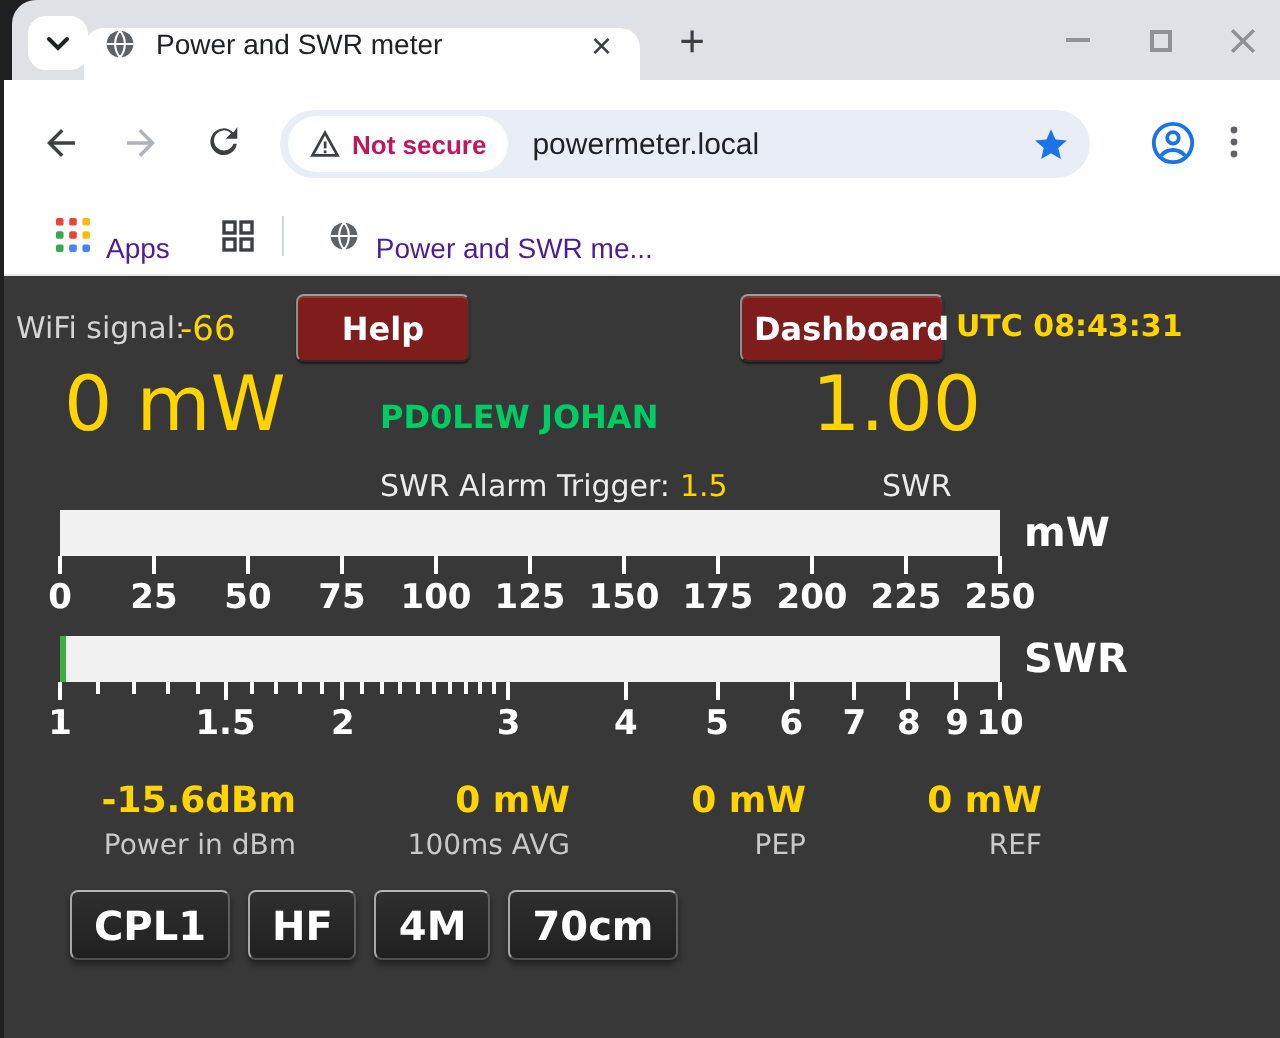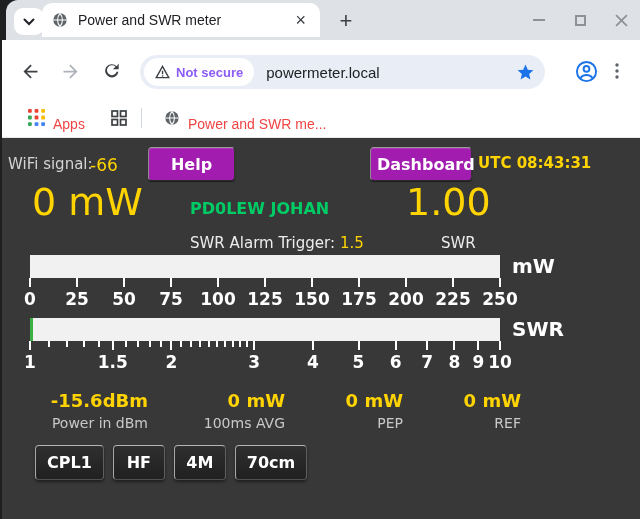--- a/index.html
+++ b/index.html
@@ -6,50 +6,50 @@
   html,body { margin:0; padding:0; }
   body {
     width:640px; height:519px; position:relative; overflow:hidden;
     font-family:"Liberation Sans", sans-serif; background:#fff;
   }
   
   .tabstrip { position:absolute; top:0; left:0; width:640px; height:40px; background:#1d1f21; }
   .tabstrip-surface { position:absolute; top:0; left:6px; right:0; height:40px; background:#dee1e6; border-top-left-radius:12px; }
   .left-edge { position:absolute; left:0; top:40px; width:2px; height:479px; background:#1d1f21; z-index:60; }
   .tab-search { position:absolute; left:14px; top:8px; width:30px; height:27px; background:#fff; border:none; border-radius:9px; display:flex; align-items:center; justify-content:center; z-index:3; padding:0; }
-  .tab { position:absolute; left:42px; top:3px; width:278px; height:34px; background:#fff; border-radius:10px 10px 0 0; display:flex; align-items:center; padding:0 10px; z-index:3; }
+  .tab { position:absolute; left:42px; top:14px; width:278px; height:34px; background:#fff; border-radius:10px 10px 0 0; display:flex; align-items:flex-start; padding:0 10px; z-index:3; }
   .tab-title { font-size:14px; color:#202124; margin-left:10px; flex:1; white-space:nowrap; overflow:hidden; }
   .tab-close { color:#3c4043; font-size:18px; line-height:18px; margin-right:4px; cursor:default; }
   .new-tab { position:absolute; left:332px; top:7px; width:28px; height:28px; border:none; background:transparent; font-size:22px; color:#3c4043; z-index:3; padding:0; line-height:26px; }
   .win-controls { position:absolute; right:12px; top:0; height:40px; display:flex; align-items:center; gap:27px; z-index:3; }
   .wc { display:flex; align-items:center; justify-content:center; width:14px; height:14px; }
   .wc-min-bar { width:12px; height:2px; background:#8e9297; }
   .wc-max-box { width:11px; height:11px; border:2px solid #8e9297; }
 
   .toolbar { position:absolute; top:40px; left:0; width:640px; height:58px; background:#fff; }
   .nav-icon { position:absolute; top:54px; width:34px; height:34px; display:flex; align-items:center; justify-content:center; border:none; background:transparent; padding:0; }
   #nav-back { left:13px; } #nav-forward { left:53px; } #nav-reload { left:95px; }
   .omnibox { position:absolute; left:140px; top:55px; width:405px; height:34px; border-radius:17px; background:#e9eef6; display:flex; align-items:center; }
   .chip { height:28px; margin-left:4px; border-radius:14px; background:#fff; display:flex; align-items:center; gap:6px; padding:0 11px; }
-  .chip-text { font-size:13px; font-weight:700; color:#8b5cf6; white-space:nowrap; }
+  .chip-text { font-size:13px; font-weight:700; color:#be185d; white-space:nowrap; }
   .url { font-size:15px; color:#202124; margin-left:12px; flex:1; white-space:nowrap; }
   .star-btn { margin-right:10px; display:flex; border:none; background:transparent; padding:0; }
   #profile-btn { left:569px; } #menu-btn { left:600px; }
 
   .bookmarks { position:absolute; top:98px; left:0; width:640px; height:40px; background:#fff; border-bottom:1px solid #e8e8e8; display:flex; align-items:center; padding-left:28px; }
-  .bm-label { font-size:14px; color:#ef4444; margin-left:8px; white-space:nowrap;margin-top:12px; }
+  .bm-label { font-size:14px; color:#4c1d95; margin-left:8px; white-space:nowrap;margin-top:12px; }
   .bm-sq-icon { margin-left:26px; display:flex; }
   .bm-divider { width:1px; height:20px; background:#d0d7de; margin-left:14px; }
   .bm-globe { margin-left:22px; display:flex; }
 
   
   .page { position:absolute; top:138px; left:0; width:640px; height:381px; background:var(--page-bg); color:#fff; font-family:"DejaVu Sans", sans-serif;padding-left:44px; }
   .wifi-label { position:absolute; left:8px; top:17px; font-size:15px; color:#d4d4d4; }
   .wifi-value { position:absolute; left:90px; top:17px; font-size:17px; color:var(--yellow); }
-  .nav-btn { position:absolute; top:9px; height:34px; background:#a21caf; border:1px solid; border-color:#9c9c9c #343434 #2c2c2c #8f8f8f; border-radius:4px; color:#fff; font-weight:700; font-size:16px; font-family:inherit; box-shadow: inset 0 1px 0 rgba(255,255,255,.12), 0 1px 1px rgba(0,0,0,.5); }
+  .nav-btn { position:absolute; top:9px; height:34px; background:#7f1d1d; border:1px solid; border-color:#9c9c9c #343434 #2c2c2c #8f8f8f; border-radius:4px; color:#fff; font-weight:700; font-size:16px; font-family:inherit; box-shadow: inset 0 1px 0 rgba(255,255,255,.12), 0 1px 1px rgba(0,0,0,.5); }
   #btn-help { left:148px; width:87px; }
   #btn-wifi { left:260px; width:87px; }
   #btn-dashboard { left:370px; width:102px; }
   .utc { position:absolute; left:478px; top:16px; font-size:15px; font-weight:700; color:var(--yellow); white-space:nowrap; }
 
   .power-big { position:absolute; left:32px; top:42px; font-size:38px; color:var(--yellow); }
   .callsign { position:absolute; left:190px; top:61px; font-size:16px; font-weight:700; color:var(--green); }
   .swr-big { position:absolute; left:406px; top:42px; font-size:38px; color:var(--yellow); }
   .alarm { position:absolute; left:190px; top:96px; font-size:15px; color:#ececec; white-space:nowrap; }
   .alarm-value { color:var(--yellow); margin-left:5px; }
@@ -65,21 +65,21 @@
   .tick.major { height:9px; } .tick.minor { height:6px; }
   .labels { position:relative; height:20px; margin-top:2px; }
   .mlabel { position:absolute; transform:translateX(-50%); font-size:17px; font-weight:700; color:#fff; white-space:nowrap; }
 
   .reading { position:absolute; top:252px; width:140px; text-align:right; }
   #reading-0 { left:8px; } #reading-1 { left:145px; } #reading-2 { left:263px; } #reading-3 { left:381px; }
   .rv { font-size:18px; font-weight:700; color:var(--yellow); }
   .rl { font-size:14px; color:#c9c9c9; margin-top:4px; }
 
   .bands { position:absolute; left:35px; top:307px; display:flex; gap:9px; }
-  .band-btn { height:35px; min-width:52px; padding:0 11px; background:linear-gradient(#2f2f2f,#202020); border:1px solid; border-color:#b5b5b5 #5f5f5f #505050 #a8a8a8; border-radius:4px; color:#fff; font-weight:700; font-size:16px; font-family:inherit; box-shadow:0 2px 3px rgba(0,0,0,.45); }
+  .band-btn { height:35px; min-width:52px; padding:0 11px; background:linear-gradient(#2f2f2f,#202020); border:1px solid; border-color:#b5b5b5 #5f5f5f #505050 #a8a8a8; border-radius:4px; color:#fff; font-weight:700; font-size:20px; font-family:inherit; box-shadow:0 2px 3px rgba(0,0,0,.45); }
 </style>
 </head>
 <body style="--yellow: #ffd400; --green: #00cc66; --page-bg: #383838; --track: #f1f1f1; --fill: #3cb043;">
 
 <div class="tabstrip">
   <div class="tabstrip-surface"></div>
 </div>
 <div class="left-edge"></div>
 
 <button class="tab-search">

